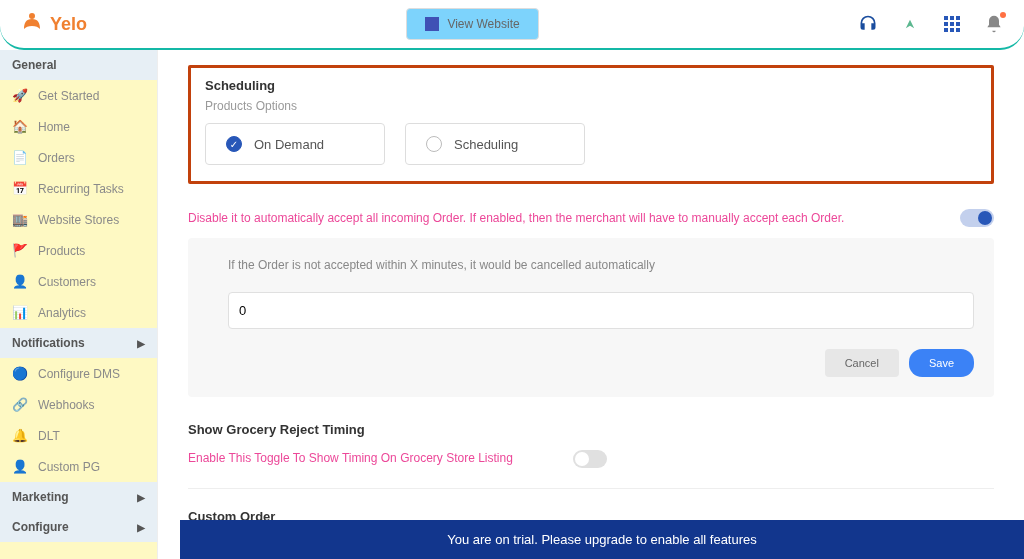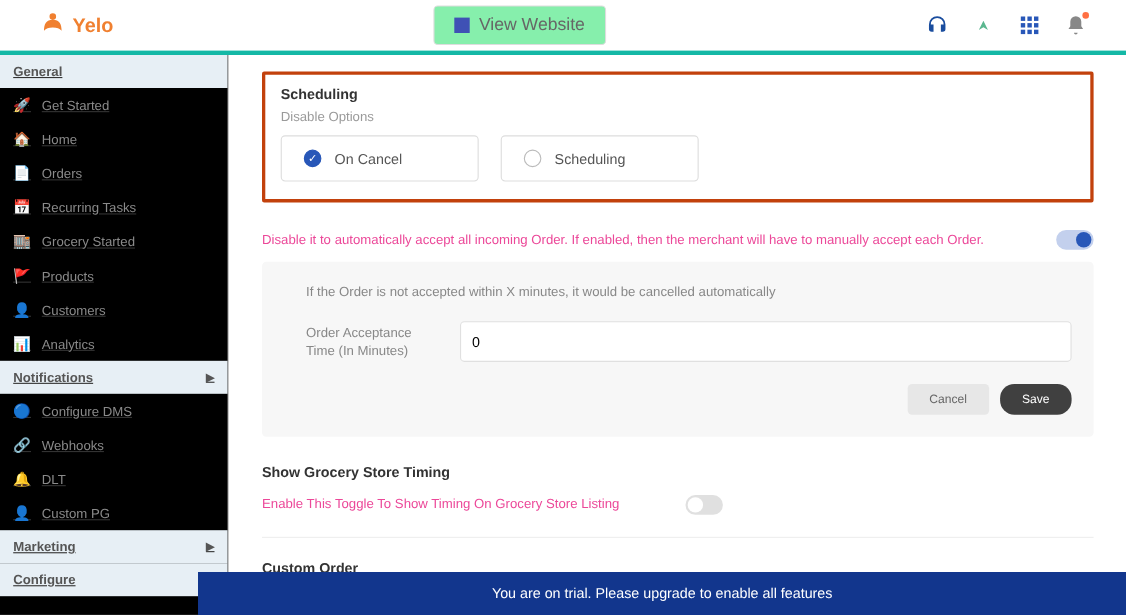--- a/index.html
+++ b/index.html
@@ -8,49 +8,50 @@
       font-size: 13px;
       color: #333;
       background: #fff;
     }
     .app { display: flex; flex-direction: column; height: 100vh; }
 
     
     .header {
       display: flex;
       align-items: center;
-      padding: 8px 36px;
-      border-bottom: 4px solid #14b8a6;
+      padding: 8px 20px;
+      border-bottom: 2px solid #14b8a6;
       height: 50px;
+      border-radius: 24px;
     }
     .logo { display: flex; align-items: center; font-weight: bold; font-size: 18px; color: #F08030; }
     .logo .lion { margin-right: 6px; font-size: 24px; }
     .header-center { flex: 1; display: flex; justify-content: center; }
     .view-website-btn {
       display: flex; align-items: center; gap: 8px;
       border: 1px solid #ddd; padding: 8px 18px; border-radius: 4px;
-      background: #86efac; color: #666; cursor: pointer; font-size: 16px;
+      background: #7dd3fc; color: #666; cursor: pointer; font-size: 12px;
     }
     .view-website-btn .ico { width: 14px; height: 14px; background: #3f51b5; }
     .header-right { display: flex; align-items: center; gap: 22px; }
     .header-icon { width: 20px; height: 20px; display: flex; align-items: center; justify-content: center; color: #666; cursor: pointer; position: relative; }
     .header-icon.headset { color: #1a4d9e; }
     .header-icon.g-arrow { color: #5bb78f; }
     .header-icon.apps { color: #2857b8; }
     .apps-grid { display: grid; grid-template-columns: repeat(3, 4px); grid-template-rows: repeat(3, 4px); gap: 2px; }
     .apps-grid span { background: #2857b8; width: 4px; height: 4px; }
     .notif-dot { position: absolute; top: -2px; right: -2px; width: 6px; height: 6px; border-radius: 50%; background: #ff7043; }
 
     
     .body { display: flex; flex: 1; overflow: hidden; position: relative; }
 
     
     .sidebar {
-      width: 208px; background: #000000; border-right: 1px solid #eee;
-      overflow-y: auto; font-size: 12px; text-decoration: underline;
+      width: 158px; background: #fef9c3; border-right: 1px solid #eee;
+      overflow-y: auto; font-size: 12px;
     }
     .section-header {
       background: #e7eff5; color: #555; font-weight: 600;
       padding: 8px 12px; display: flex; justify-content: space-between; align-items: center;
     }
     .section-header .chev { color: #555; font-size: 10px; }
     .sidebar-item {
       display: flex; align-items: center; gap: 10px;
       padding: 8px 12px; color: #8a8a8a; cursor: pointer;
     }
@@ -104,21 +105,21 @@
     .info-text { color: #888; font-size: 12px; margin-bottom: 20px; }
     .input-row { display: flex; gap: 20px; align-items: center; }
     .input-label { width: 120px; color: #888; font-size: 12px; line-height: 1.4; }
     .text-input {
       flex: 1; padding: 10px; border: 1px solid #e0e0e0; border-radius: 4px;
       font-size: 13px; background: #fff;
     }
     .btn-row { display: flex; justify-content: flex-end; gap: 10px; margin-top: 20px; }
     .btn { padding: 8px 20px; border-radius: 4px; border: none; cursor: pointer; font-size: 11px; }
     .btn-cancel { background: #e7e7e7; color: #666; }
-    .btn-save { background: #404040; color: #fff; border-radius: 13px; }
+    .btn-save { background: #3b82f6; color: #fff; border-radius: 13px; }
 
     .divider { border-top: 1px solid #eee; margin: 20px 0; }
 
     .trial-banner {
       position: fixed; bottom: 0; left: 180px; right: 0;
       background: #12368d; color: #fff; text-align: center;
       padding: 12px; font-size: 13px;
     }
   </style>
 </head>
@@ -191,21 +192,21 @@
       <div class="sidebar-item">
           <span class="s-icon">📄</span>
           <span>Orders</span>
         </div>
       <div class="sidebar-item">
           <span class="s-icon">📅</span>
           <span>Recurring Tasks</span>
         </div>
       <div class="sidebar-item">
           <span class="s-icon">🏬</span>
-          <span>Grocery Started</span>
+          <span>Website Stores</span>
         </div>
       <div class="sidebar-item">
           <span class="s-icon">🚩</span>
           <span>Products</span>
         </div>
       <div class="sidebar-item">
           <span class="s-icon">👤</span>
           <span>Customers</span>
         </div>
       <div class="sidebar-item">
@@ -243,55 +244,54 @@
         <span>Configure</span>
         <span class="chev">▶</span>
       </div>
 
     </div>
 
     <div class="main">
 
       <div class="highlighted">
         <div class="section-title">Scheduling</div>
-        <div class="sub-label">Disable Options</div>
+        <div class="sub-label">Products Options</div>
         <div class="radio-row">
           <div class="radio-card">
             <span class="radio-circle checked">✓</span>
-            <span>On Cancel</span>
+            <span>On Demand</span>
           </div>
           <div class="radio-card">
             <span class="radio-circle"></span>
             <span>Scheduling</span>
           </div>
         </div>
       </div>
 
       <div class="setting-row">
         <div class="setting-right">
           <div class="setting-desc" style="padding-right:60px;">Disable it to automatically accept all incoming Order. If enabled, then the merchant will have to manually accept each Order.</div>
           <div class="toggle on toggle-right-pos">
               <span class="knob"></span>
             </div>
           <div class="info-block">
             <div class="info-text" style="padding-left:20px;">If the Order is not accepted within X minutes, it would be cancelled automatically</div>
             <div class="input-row" style="padding-left:20px;">
-              <div class="input-label">Order Acceptance Time (In Minutes)</div>
               <input class="text-input" type="text" value="0" style="">
             </div>
             <div class="btn-row">
               <button class="btn btn-cancel">Cancel</button>
               <button class="btn btn-save">Save</button>
             </div>
           </div>
         </div>
       </div>
 
       <div style="margin-bottom:20px;">
-        <div class="setting-title">Show Grocery Store Timing</div>
+        <div class="setting-title">Show Grocery Reject Timing</div>
         <div style="display:flex;align-items:center;gap:60px;margin-top:12px;">
           <div class="setting-desc">Enable This Toggle To Show Timing On Grocery Store Listing</div>
           <div class="toggle">
               <span class="knob"></span>
             </div>
         </div>
       </div>
 
       <div class="divider"></div>
 

